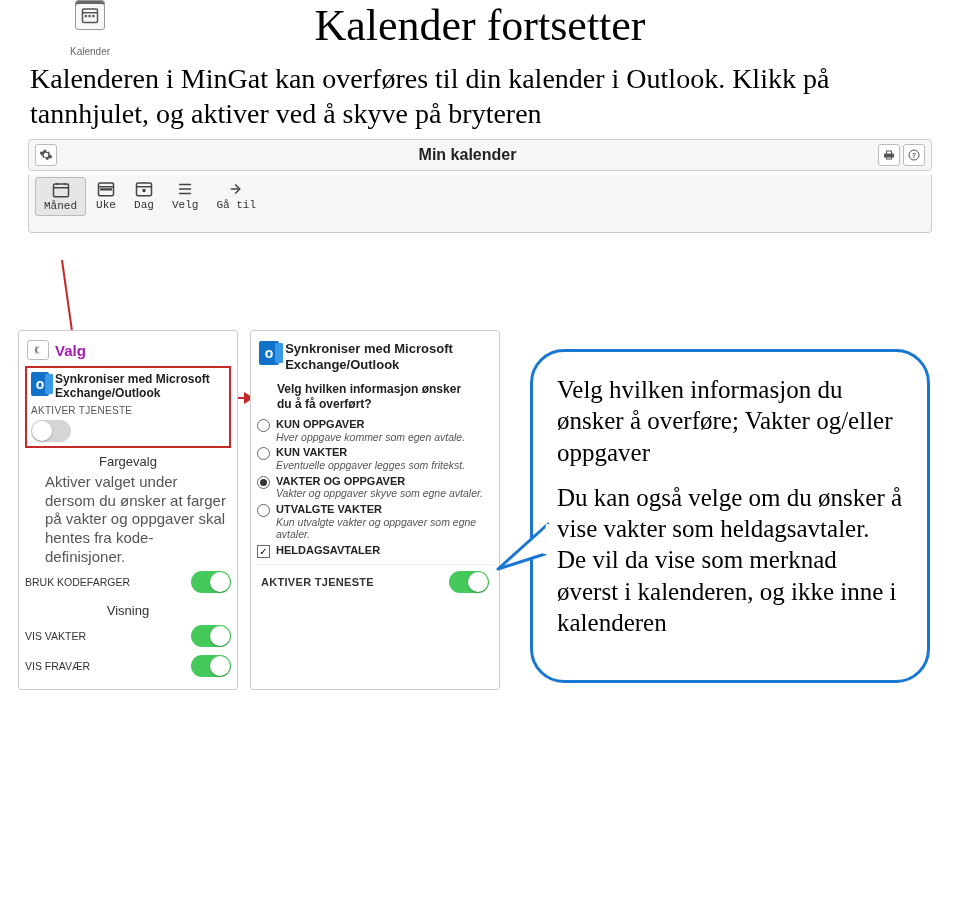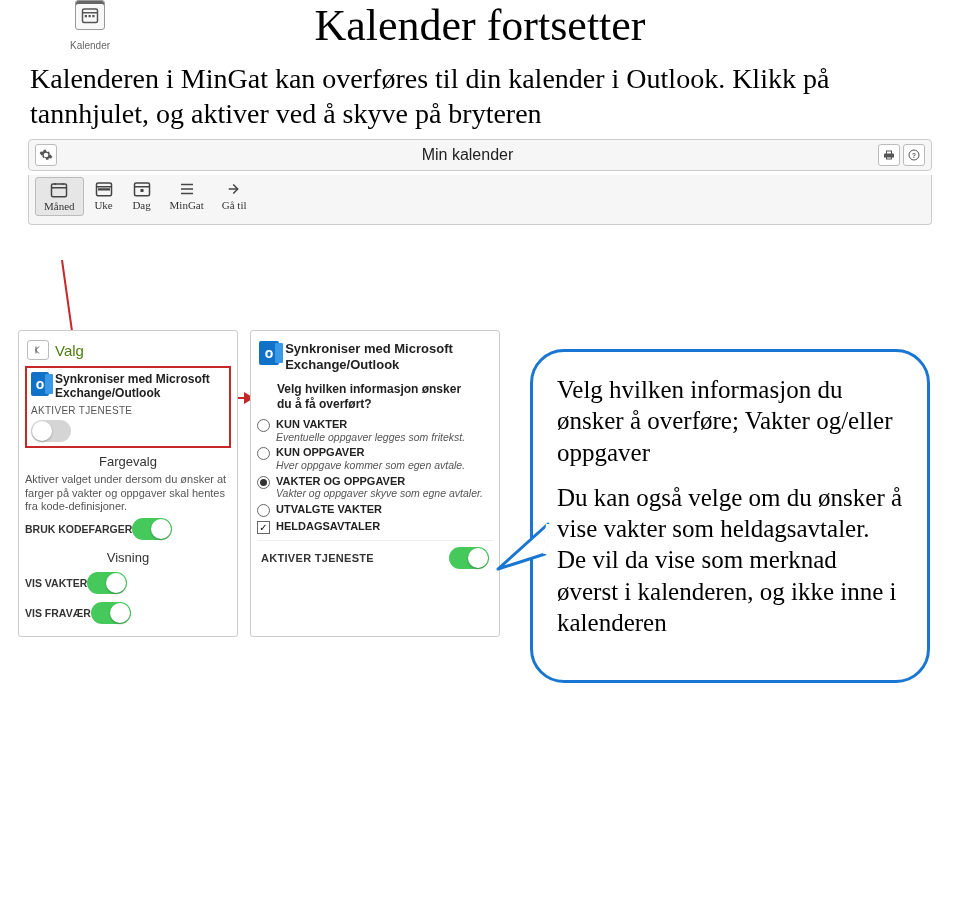--- a/index.html
+++ b/index.html
@@ -16,21 +16,21 @@
     position: absolute; top: 0; left: 70px;
     display: flex; flex-direction: column; align-items: center;
   }
   .corner-icon .cal {
     width: 30px; height: 30px; border: 1px solid #999; border-radius: 3px;
     display: flex; align-items: center; justify-content: center;
     background: #f8f8f8;
     box-shadow: inset 0 3px 0 #666;
   }
   .corner-icon .cal svg { width: 18px; height: 18px; fill: #555; }
-  .corner-icon .caption { font-size: 10px; color: #666; font-family: Arial, sans-serif; margin-top:10px;}
+  .corner-icon .caption { font-size: 10px; color: #666; font-family: Arial, sans-serif; margin-top:16px;}
   .title {
     font-size: 44px;
     font-weight: normal;
     text-align: center;
     margin: 0 60px 10px;
     padding-top: 0;
   }
   .intro {
     font-size: 28px;
     line-height: 1.25;
@@ -45,37 +45,37 @@
     display: flex;
     align-items: center;
     font-family: Arial, sans-serif;
     height: 32px;
   }
   .panel-bar .gear-btn {
     width: 22px; height: 22px; border: 1px solid #bbb; border-radius: 3px;
     display:flex; align-items:center; justify-content:center; background:#fff;
   }
   .panel-bar .gear-btn svg { width:14px; height:14px; fill:#555; }
-  .panel-bar .title2 { flex:1; text-align:center; font-weight:normal; font-size:16px; color:#222;}
+  .panel-bar .title2 { flex:1; text-align:center; font-weight:bold; font-size:16px; color:#222;}
   .panel-bar .right-btns { display:flex; gap:3px; }
   .panel-bar .sq-btn {
     width:22px; height:22px; border:1px solid #bbb; border-radius:3px;
     display:flex; align-items:center; justify-content:center; background:#fff;
   }
   .panel-bar .sq-btn svg { width:12px;height:12px; fill:#555;}
   .view-tabs {
     margin: 0 28px 6px 28px;
     background: #f6f6f6;
     border: 1px solid #ccc;
     border-top: none;
     border-radius: 0 0 4px 4px;
-    padding: 2px 6px 8px;
+    padding: 2px 6px 16px;
     display: flex;
     gap: 2px;
-    font-family: Liberation Serif, serif;
+    font-family: Liberation Mono, monospace;
   }
   .view-tab {
     display: flex; flex-direction: column; align-items: center;
     padding: 3px 8px; border-radius: 3px; cursor: pointer;
     font-size: 11px; color:#333;
   }
   .view-tab svg { width: 20px; height: 18px; fill:#444; margin-bottom:1px;}
   .view-tab.active { background: #e6e6e6; border:1px solid #bbb; }
 
   .arrow-layer {
@@ -102,21 +102,21 @@
   .card.options { width: 250px; }
   .card .header-row {
     display: flex; align-items: center; gap: 6px;
     padding: 3px 2px 6px;
   }
   .card .header-row .back-box {
     width: 22px; height: 20px; border:1px solid #bbb; border-radius:3px;
     display:flex;align-items:center;justify-content:center;background:#fff;
   }
   .card .header-row .back-box svg{width:12px;height:12px;fill:#555;}
-  .card .header-row .htext { font-size: 15px; color:#4d7c0f; font-weight: 400;}
+  .card .header-row .htext { font-size: 15px; color:#a21caf; font-weight: 700;}
   .card .red-box {
     border: 2px solid #c62828;
     padding: 4px;
     margin-bottom: 6px;
   }
   .outlook-row { display:flex; align-items:flex-start; gap:6px; margin-bottom:4px;}
   .outlook-icon {
     width:28px; height:24px;
     background:#1071c8;
     color:#fff;
@@ -127,35 +127,35 @@
     position:relative;
   }
   .outlook-icon::after{
     content:""; position:absolute; right:-4px; top:2px; width:8px; height:20px;
     background:#3a99e6; border-radius:1px;
   }
   .outlook-icon span{position:relative;z-index:1;}
   .sync-text { font-size: 12px; font-weight: bold; color:#222; line-height:1.2;}
   .sync-text-lg { font-size: 13px; font-weight: bold; color:#222; line-height:1.2;}
   .label-muted { font-size: 10px; color:#555; letter-spacing:0.3px; margin-top:4px;}
-  .desc-plain { font-size: 11px; color:#555; line-height:1.25; margin-top:4px;}
+  .desc-plain { font-size: 15px; color:#555; line-height:1.25; margin-top:4px;margin-left:20px;}
   .toggle-row { display:flex; align-items:center; gap:6px; margin-top:4px;}
   .toggle {
     width:40px;height:22px;border-radius:11px;background:#d5d5d5;position:relative;
     display:inline-block;
   }
   .toggle .knob{
     position:absolute; top:1px; left:1px; width:20px;height:20px;border-radius:50%;
     background:#fff; box-shadow:0 1px 2px rgba(0,0,0,.3);
   }
   .toggle.on{ background:#45c95b;}
   .toggle.on .knob{ left:auto; right:1px;}
   .settings-list .row {
-    display:flex; align-items:center; justify-content:flex-start;
-    font-size: 11px; color:#333; padding: 4px 0; font-weight: bold;
+    display:flex; align-items:center; justify-content:space-between;
+    font-size: 11px; color:#333; padding: 4px 0;
   }
   .settings-list .row.small{ font-size:10.5px;}
   .sec-title{
     font-size: 13px; color:#333; text-align:center; margin:6px 0 3px;
   }
   .radio-row{display:flex;align-items:flex-start;gap:6px;margin:3px 0;}
   .radio-row .circle{
     width:13px;height:13px;border:1px solid #666;border-radius:50%;margin-top:1px;
     flex-shrink:0; display:flex;align-items:center;justify-content:center;
   }
@@ -256,21 +256,21 @@
           <rect x="10" y="12" width="4" height="4" fill="#444"></rect>
         </svg>
       <span>Dag</span>
     </div>
     <div class="view-tab">
       <svg viewBox="0 0 24 24">
           <line x1="4" y1="6" x2="20" y2="6" stroke="#444" stroke-width="2"></line>
           <line x1="4" y1="12" x2="20" y2="12" stroke="#444" stroke-width="2"></line>
           <line x1="4" y1="18" x2="20" y2="18" stroke="#444" stroke-width="2"></line>
         </svg>
-      <span>MinGat</span>
+      <span>Velg</span>
     </div>
     <div class="view-tab">
       <svg viewBox="0 0 24 24">
           <path d="M5 12h10M11 6l6 6-6 6" fill="none" stroke="#444" stroke-width="2"></path>
         </svg>
       <span>Gå til</span>
     </div>
   </div>
 </div>
 
@@ -344,47 +344,48 @@
       <div class="outlook-icon">
           <span>o</span>
         </div>
       <div class="sync-text-lg">Synkroniser med Microsoft Exchange/Outlook</div>
     </div>
     <div class="desc-plain" style="font-weight:bold;font-size:12px;font-style:normal;color:#222;margin:6px 20px;">Velg hvilken informasjon ønsker du å få overført?</div>
 
     <div class="radio-row">
       <div class="circle"></div>
       <div>
-        <div class="opt-label">KUN VAKTER</div>
-        <div class="opt-desc">Eventuelle oppgaver legges som fritekst.</div>
+        <div class="opt-label">KUN OPPGAVER</div>
+        <div class="opt-desc">Hver oppgave kommer som egen avtale.</div>
       </div>
     </div>
 
     <div class="radio-row">
       <div class="circle"></div>
       <div>
-        <div class="opt-label">KUN OPPGAVER</div>
-        <div class="opt-desc">Hver oppgave kommer som egen avtale.</div>
+        <div class="opt-label">KUN VAKTER</div>
+        <div class="opt-desc">Eventuelle oppgaver legges som fritekst.</div>
       </div>
     </div>
 
     <div class="radio-row">
       <div class="circle">
           <div class="dot"></div>
         </div>
       <div>
         <div class="opt-label">VAKTER OG OPPGAVER</div>
         <div class="opt-desc">Vakter og oppgaver skyve som egne avtaler.</div>
       </div>
     </div>
 
     <div class="radio-row">
       <div class="circle"></div>
       <div>
         <div class="opt-label">UTVALGTE VAKTER</div>
+        <div class="opt-desc">Kun utvalgte vakter og oppgaver som egne avtaler.</div>
       </div>
     </div>
 
     <div class="check-row">
       <div class="box">✓</div>
       <div>
         <div class="opt-label">HELDAGSAVTALER</div>
       </div>
     </div>
 

